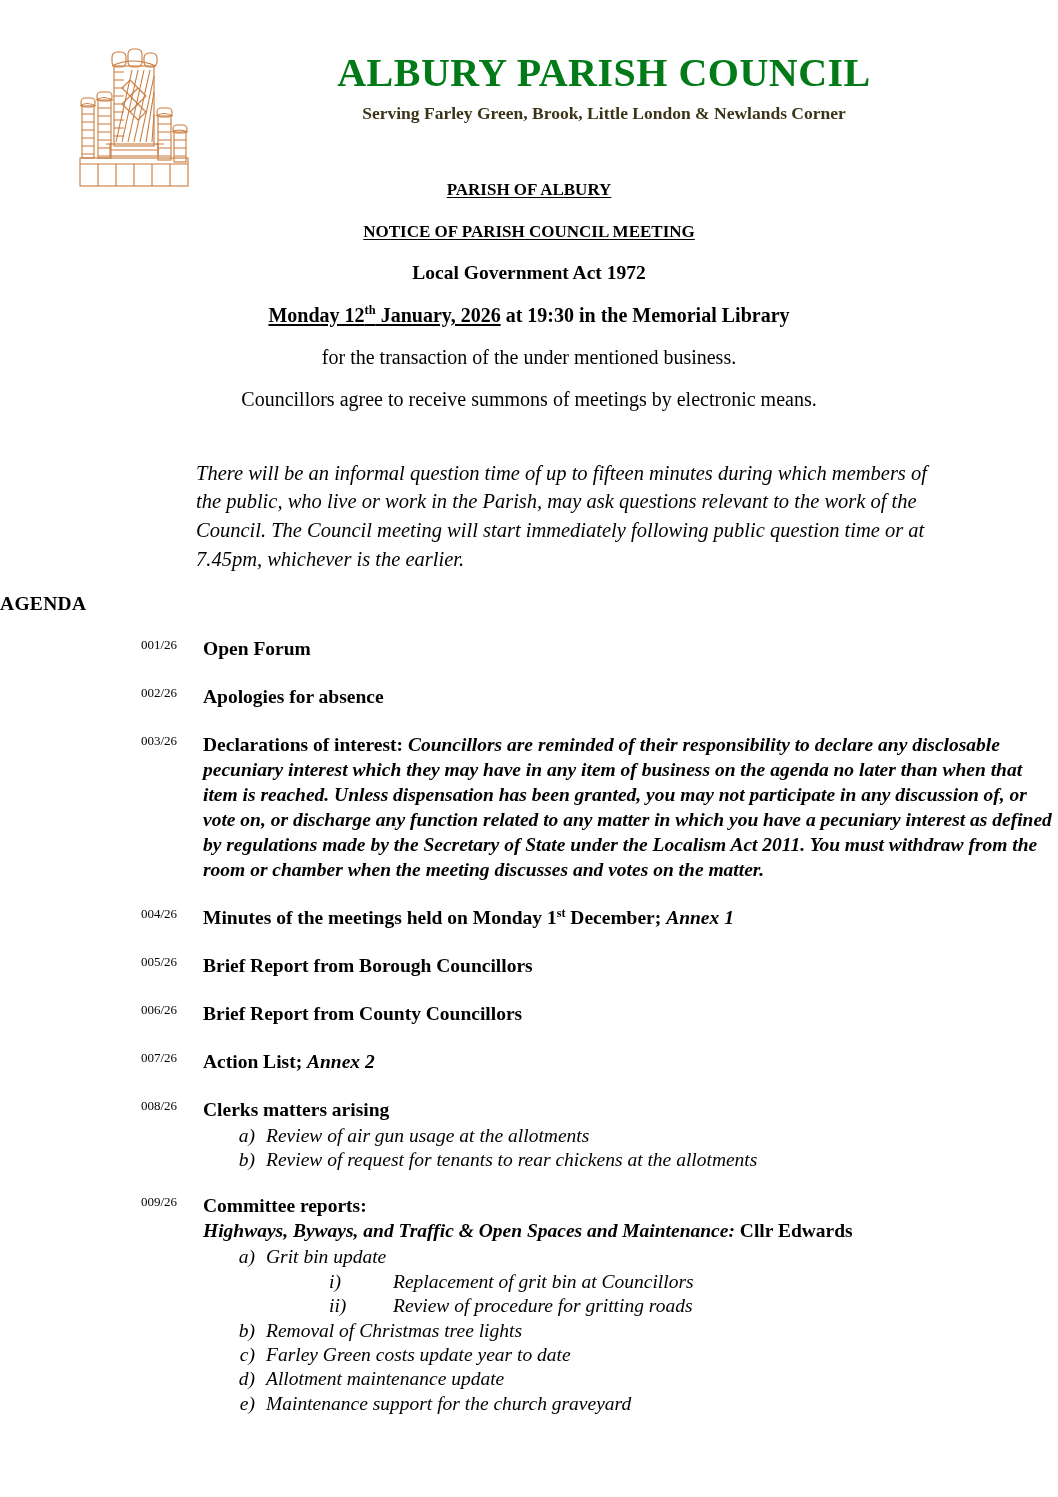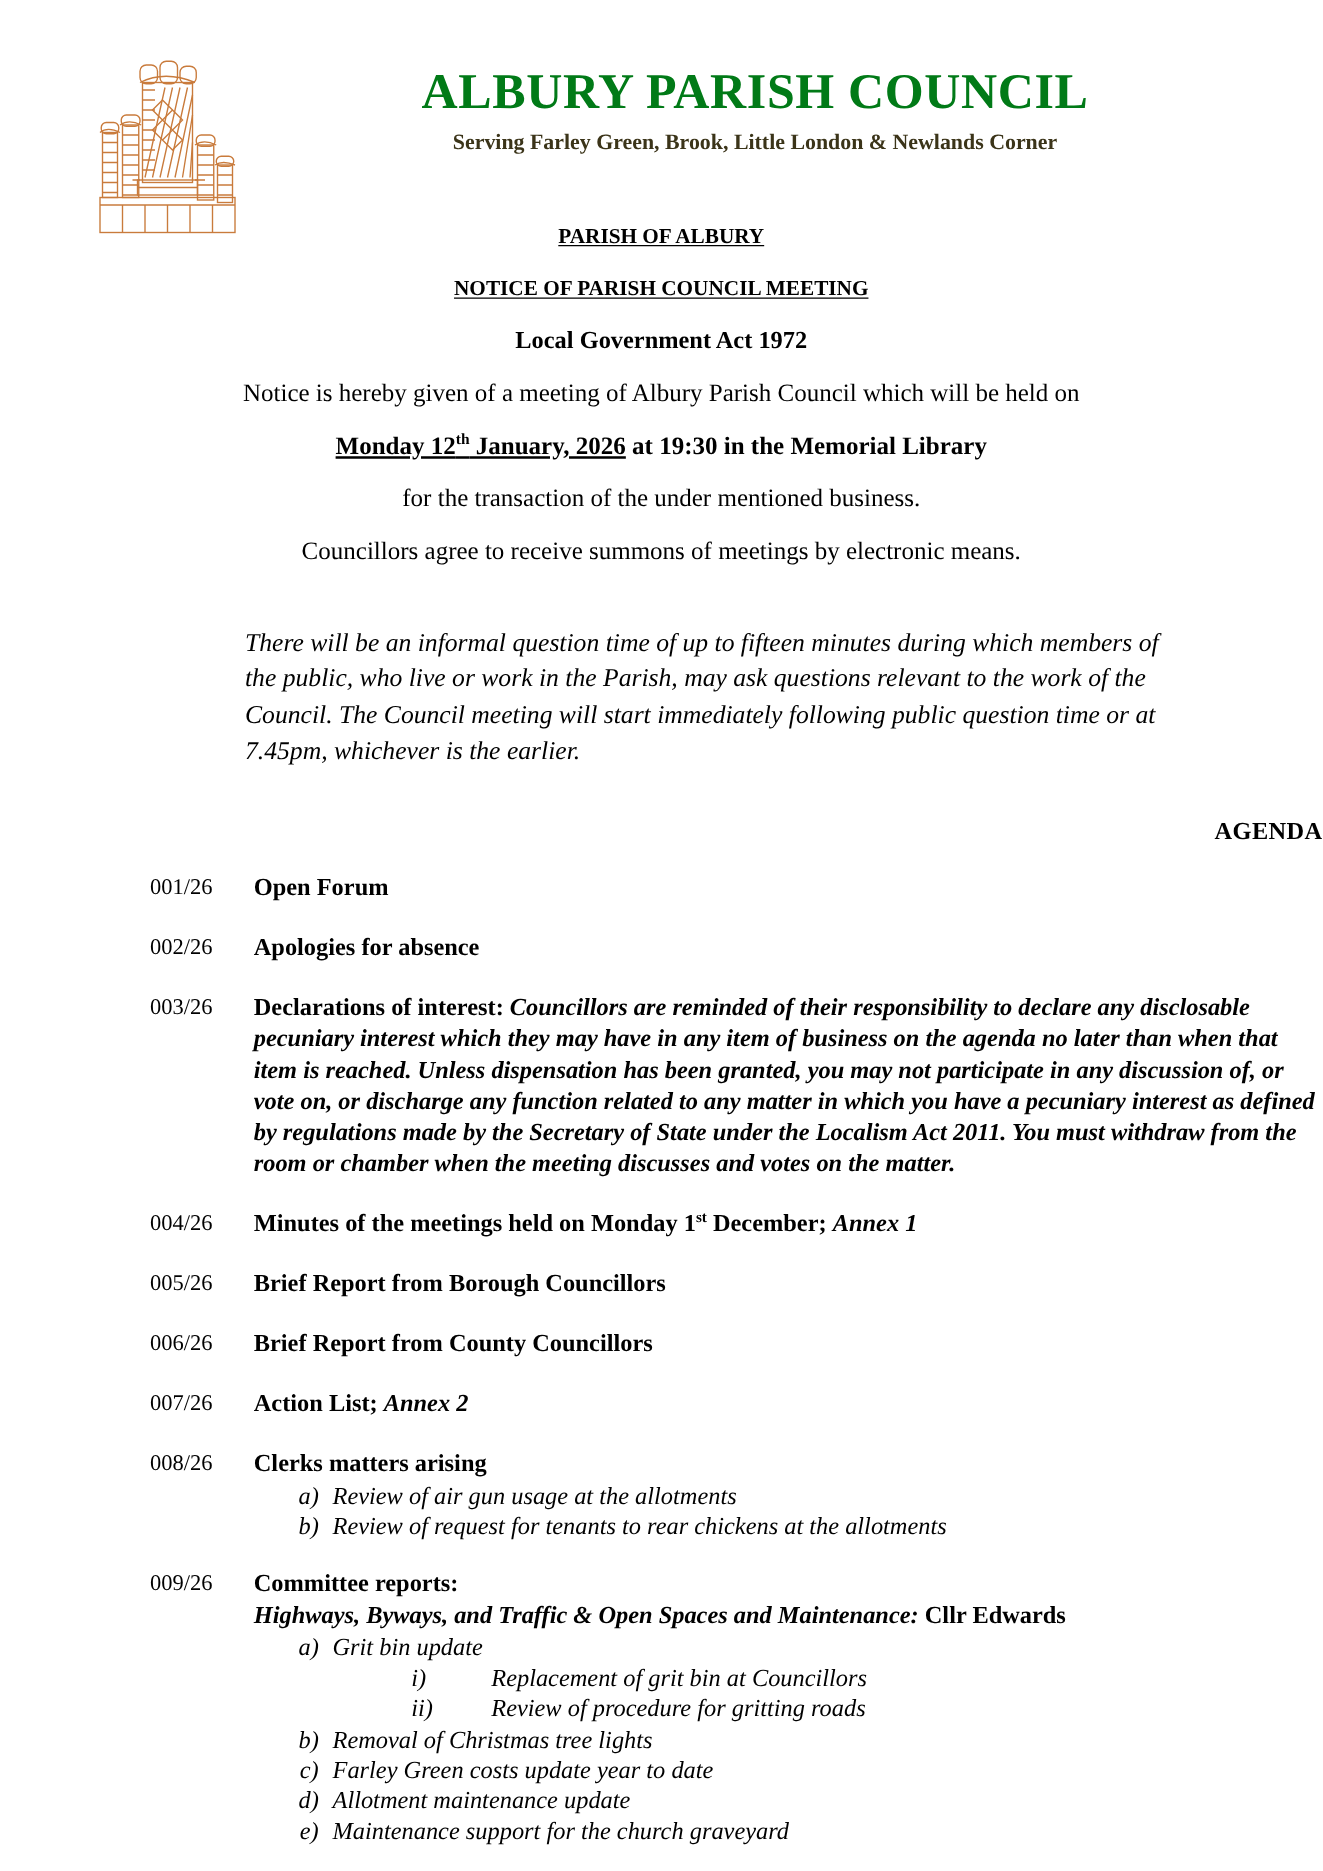--- a/index.html
+++ b/index.html
@@ -86,40 +86,40 @@
   .question-time {
     margin: 50px 108px 0 196px;
     font-style: italic;
     font-size: 20.5px;
     line-height: 1.40;
     text-align: left;
   }
 
   
   .agenda-title {
-    text-align: right;
+    text-align: left;
     font-weight: bold;
     font-size: 19.5px;
-    margin-top: 40px;
+    margin-top: 20px;
     margin-bottom: 22px;
     letter-spacing: 0.3px;
   }
 
   .agenda-list { margin: 0; padding: 0; }
 
   .agenda-item {
     position: relative;
     padding-left: 203px;
     margin-bottom: 23px;
   }
   .item-ref {
     position: absolute;
-    left: 120px;
+    left: 141px;
     top: 0;
-    font-size: 18px;
+    font-size: 13px;
     white-space: nowrap;
   }
   .item-title {
     font-size: 19.5px;
     font-weight: bold;
     line-height: 1.28;
   }
   .item-title .body-italic {
     font-style: italic;
     font-weight: bold;
@@ -217,21 +217,20 @@
     <div class="masthead-text">
       <div class="council-title">ALBURY PARISH COUNCIL</div>
       <div class="council-subtitle">Serving Farley Green, Brook, Little London &amp; Newlands Corner</div>
     </div>
   </div>
 
   <div class="notice">
     <div class="line"><span class="heading-ul">PARISH OF ALBURY</span></div>
     <div class="line"><span class="heading-ul">NOTICE OF PARISH COUNCIL MEETING</span></div>
     <div class="line"><span class="bold-line">Local Government Act 1972</span></div>
-    <div class="line"><span class="plain-line">Notice is hereby given of a meeting of Albury Parish Council which will be held on</span></div>
     <div class="line date-line"><span class="ul"><span>Monday 12</span><sup>th</sup><span> January, 2026</span></span><span> at 19:30 in the Memorial Library</span></div>
     <div class="line"><span class="plain-line">for the transaction of the under mentioned business.</span></div>
     <div class="line"><span class="plain-line">Councillors agree to receive summons of meetings by electronic means.</span></div>
   </div>
 
   <div class="question-time">There will be an informal question time of up to fifteen minutes during which members of the public, who live or work in the Parish, may ask questions relevant to the work of the Council. The Council meeting will start immediately following public question time or at 7.45pm, whichever is the earlier.</div>
 
   <div class="agenda-title">AGENDA</div>
 
   <div class="agenda-list">

